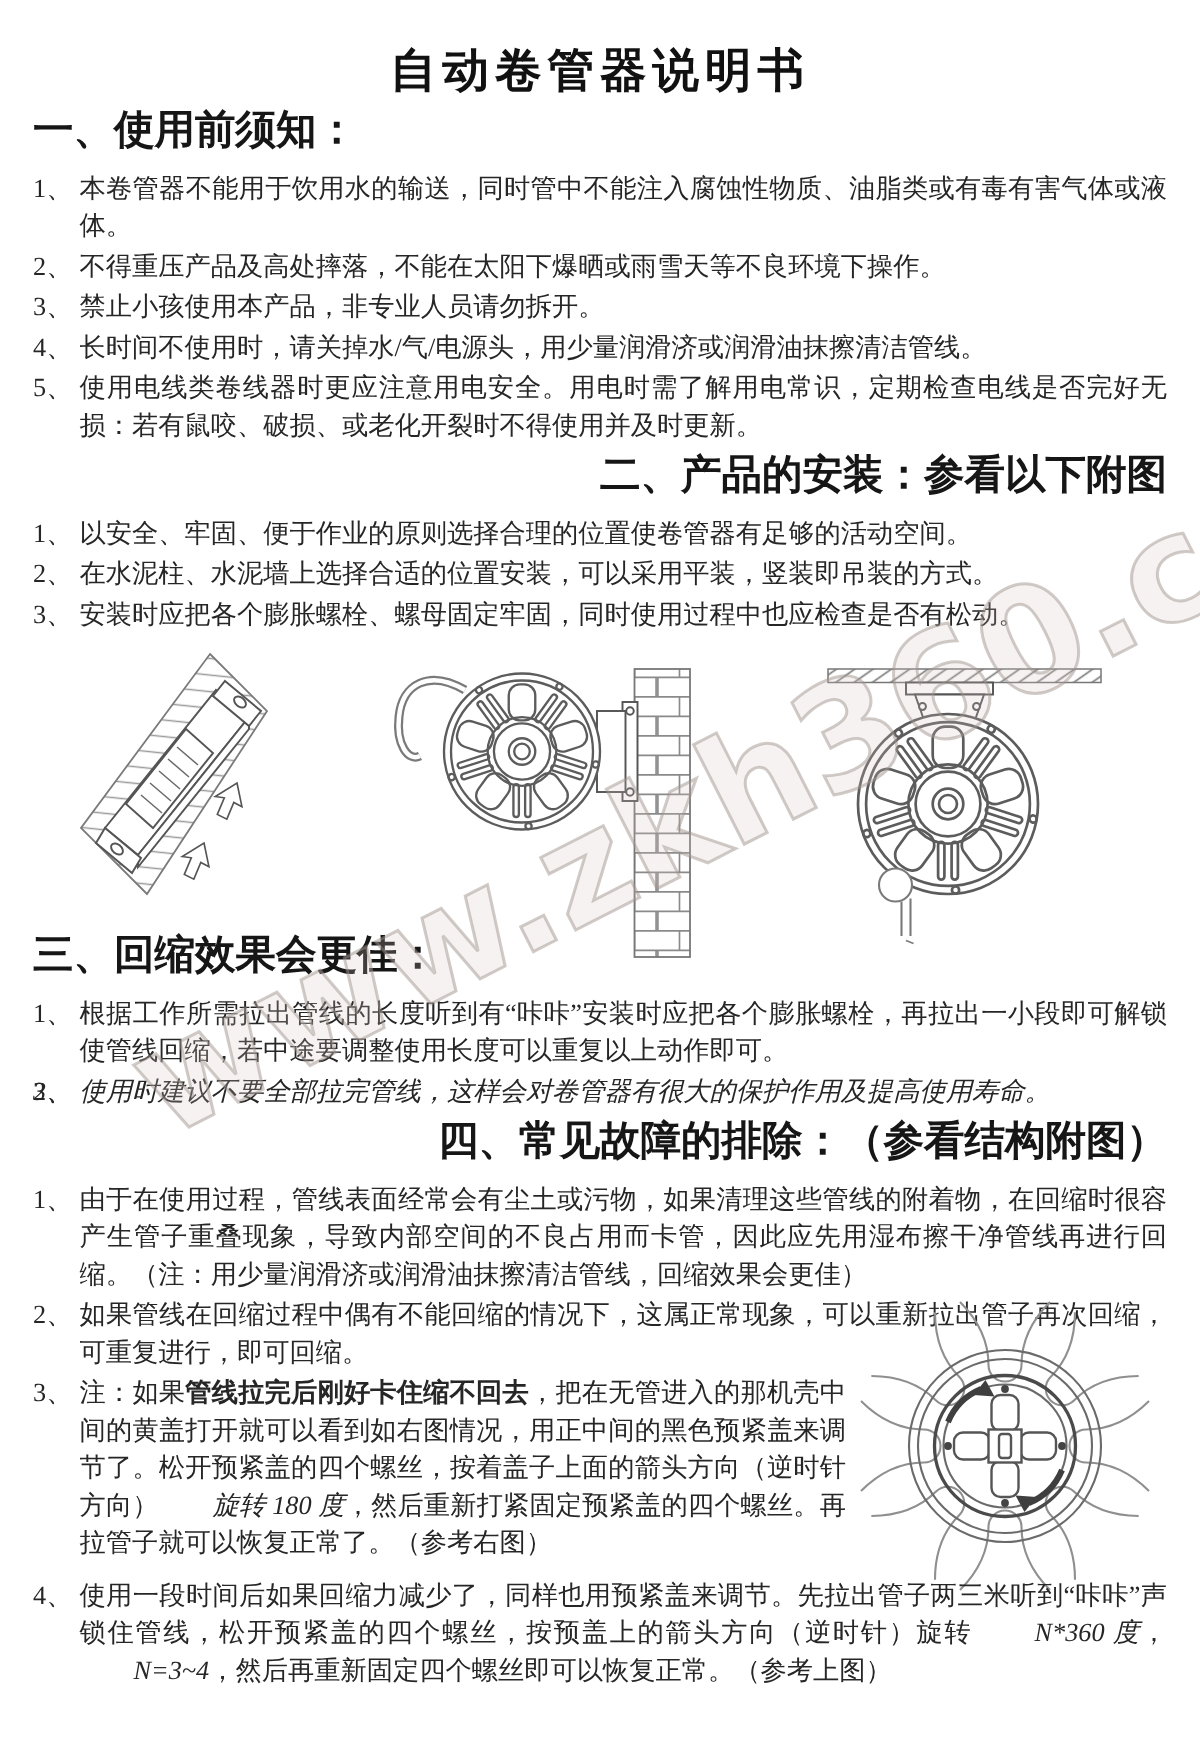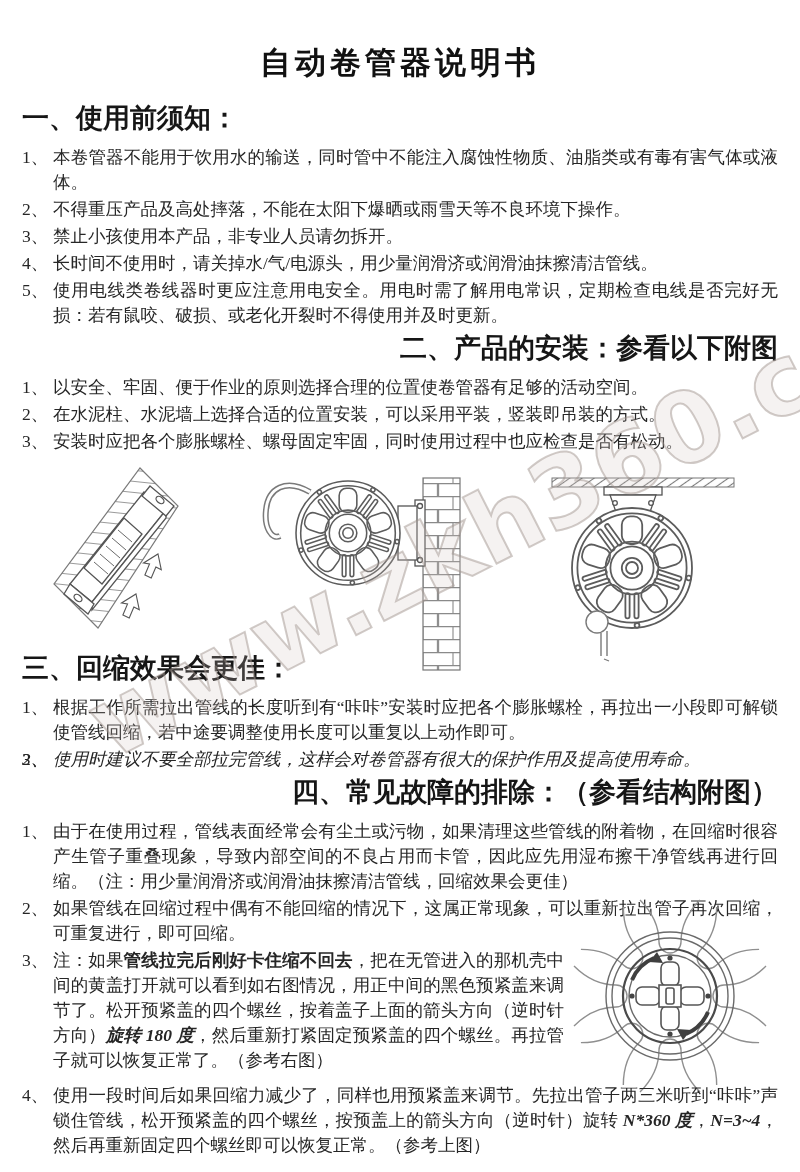--- a/index.html
+++ b/index.html
@@ -1,29 +1,29 @@
 <!DOCTYPE html>
 <html><head>
 <meta charset="utf-8">
 <style>
   html,body{margin:0;padding:0;background:#ffffff;}
   body{width:800px;height:1172px;font-family:"Liberation Serif","DejaVu Serif",serif;color:#222;}
   .page{position:relative;width:800px;height:1172px;box-sizing:border-box;padding:0 22px;overflow:hidden;background:#fff;}
-  .doc-title{margin:16px;padding-top:26px;text-align:center;font-family:"Liberation Sans","DejaVu Sans",sans-serif;
+  .doc-title{margin:0;padding-top:26px;text-align:center;font-family:"Liberation Sans","DejaVu Sans",sans-serif;
              font-size:31px;font-weight:bold;letter-spacing:4px;color:#111;}
   h2.sec{font-family:"Liberation Sans","DejaVu Sans",sans-serif;font-size:27px;font-weight:bold;color:#161616;
          margin:0;padding:0;}
   .sec-m1{margin-top:24px;}
   .sec-m {margin-top:14px;text-align:right;}
   .items{margin-top:9px;}
   .item{position:relative;padding-left:31px;font-size:17.5px;line-height:25px;text-align:justify;margin-bottom:2px;color:#262626;}
   .num{position:absolute;left:0;top:0;}
   .kai{font-style:italic;}
   .b{font-family:Liberation Serif, serif;font-weight:bold;}
-  .bi{font-weight:bold;font-style:italic;}
+  .bi{font-weight:normal;font-style:italic;margin-left:36px;}
   .figs{position:relative;height:188px;margin-top:6px;}
   .fig{position:absolute;}
   .fig-plate{left:18px;top:6px;}
   .fig-wall{left:236px;top:10px;}
   .fig-ceil{left:526px;top:12px;}
   .fig-hub{float:right;width:200px;height:148px;margin:-26px 0 6px 14px;}
   .watermark{position:absolute;left:55px;top:505px;width:740px;text-align:center;white-space:nowrap;
              font-family:"DejaVu Sans","Liberation Sans",sans-serif;font-size:98px;font-weight:bold;
              color:rgba(208,198,192,0.22);-webkit-text-stroke:2px rgba(158,147,140,0.48);
              transform:rotate(-27deg);pointer-events:none;z-index:5;}

